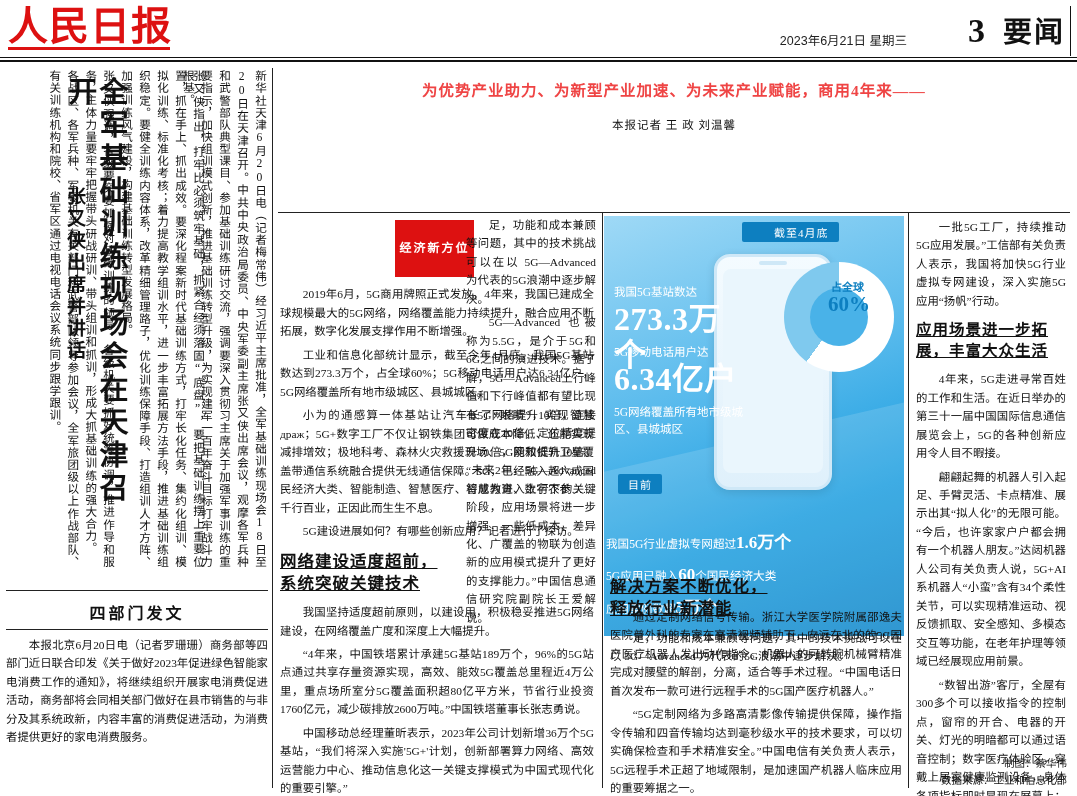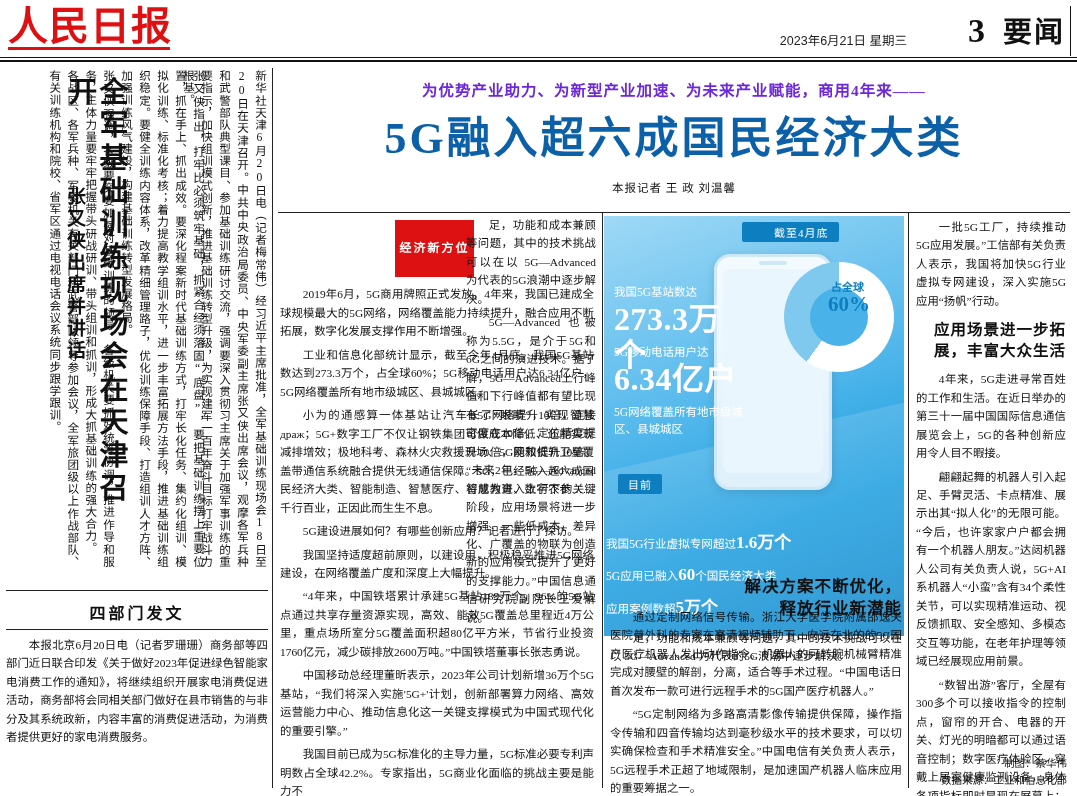--- a/index.html
+++ b/index.html
@@ -71,34 +71,34 @@
   
   .fourdept{position:absolute;left:6px;top:600px;width:262px;}
   .fd-kicker{text-align:center;font-size:16px;font-weight:bold;letter-spacing:3px;margin-bottom:5px;}
   .fd-rule{width:100%;height:1px;background:#222;margin:4px 0 6px;}
   .fd-title{text-align:center;font-size:19.5px;font-weight:bold;letter-spacing:1px;margin-bottom:6px;}
   .fd-body{font-size:11.4px;line-height:1.62;text-align:justify;text-indent:2em;color:#111;}
   .fd-body p{margin:0 0 5px;}
 
   
   .headwrap{position:absolute;left:278px;top:78px;width:792px;}
-  .shoulder{font-size:15.5px;font-weight:bold;letter-spacing:1px;color:#6d28d9;text-align:center;}
+  .shoulder{font-size:15.5px;font-weight:bold;letter-spacing:1px;color:#ef4444;text-align:center;}
   .maintitle{
     font-size:44px;font-weight:bold;letter-spacing:3px;color:#0b60a8;
     text-align:center;margin-top:14px;line-height:1.12;
   }
   .byline{font-size:11.5px;text-align:center;margin-top:16px;letter-spacing:1px;color:#111;}
   .head-rule{position:absolute;left:278px;top:205px;width:792px;height:1px;background:#222;}
 
   
   .tcol{position:absolute;font-size:11.4px;line-height:1.62;text-align:justify;color:#111;}
   .tcol p{margin:0 0 5px;text-indent:2em;}
   .subhead{
-    font-size:16.5px;font-weight:bold;text-align:right;letter-spacing:1px;
-    margin:10px 0 8px;line-height:1.35;text-indent:0;
+    font-size:16.5px;font-weight:bold;text-align:left;letter-spacing:1px;
+    margin:10px 0 8px;line-height:1.35;text-indent:0;text-decoration:underline;
   }
   .redbadge{
     display:inline-block;background:#d11;color:#fff;font-size:12px;
     padding:19px 4px;margin-right:5px;font-weight:bold;
   }
   .sectitle{font-size:16px;font-weight:bold;letter-spacing:2px;margin:0 0 8px;text-indent:0;}
 
   
   .info{position:absolute;left:604px;top:216px;width:300px;height:420px;overflow:hidden;}
   .info-bg{
@@ -174,33 +174,33 @@
     <div class="fd-kicker">四部门发文</div>
     <div class="fd-rule"></div>
     <div class="fd-body">
       <p>本报北京6月20日电（记者罗珊珊）商务部等四部门近日联合印发《关于做好2023年促进绿色智能家电消费工作的通知》，将继续组织开展家电消费促进活动，商务部将会同相关部门做好在县市销售的与非分及其系统政新，内容丰富的消费促进活动，为消费者提供更好的家电消费服务。</p>
 
     </div>
   </div>
 
   <div class="headwrap">
     <div class="shoulder">为优势产业助力、为新型产业加速、为未来产业赋能，商用4年来——</div>
-    <div class="maintitle">5G融入超六成国民经济大类</div>
     <div class="byline">本报记者  王  政  刘温馨</div>
   </div>
   <div class="head-rule" style="top:212px;"></div>
 
   <div class="tcol" style="left:280px;top:220px;width:314px;height:560px;">
     <div class="sectitle" style="text-align:center;">
       <span class="redbadge">经济新方位</span>
     </div>
     <p>2019年6月，5G商用牌照正式发放。4年来，我国已建成全球规模最大的5G网络，网络覆盖能力持续提升，融合应用不断拓展，数字化发展支撑作用不断增强。</p>
     <p>工业和信息化部统计显示，截至今年4月底，我国5G基站数达到273.3万个，占全球60%；5G移动电话用户达6.34亿户，5G网络覆盖所有地市级城区、县城城区。</p>
     <p>小为的通感算一体基站让汽车长了“眼睛”，实现智慧драж；5G+数字工厂不仅让钢铁集团可做成本降低、还能实现减排增效；极地科考、森林火灾救援现场、5G网和低轨卫星覆盖带通信系统融合提供无线通信保障。5G，已经融入超六成国民经济大类、智能制造、智慧医疗、智慧教育、数字农参……千行百业，正因此而生生不息。</p>
     <p>5G建设进展如何？有哪些创新应用？记者进行了探访。</p>
+    <div class="subhead">网络建设适度超前，<br>系统突破关键技术</div>
     <p>我国坚持适度超前原则，以建设用，积极稳妥推进5G网络建设，在网络覆盖广度和深度上大幅提升。</p>
     <p>“4年来，中国铁塔累计承建5G基站189万个，96%的5G站点通过共享存量资源实现，高效、能效5G覆盖总里程近4万公里，重点场所室分5G覆盖面积超80亿平方米，节省行业投资1760亿元，减少碳排放2600万吨。”中国铁塔董事长张志勇说。</p>
     <p>中国移动总经理董昕表示，2023年公司计划新增36万个5G基站，“我们将深入实施'5G+'计划，创新部署算力网络、高效运营能力中心、推动信息化这一关键支撑模式为中国式现代化的重要引擎。”</p>
     <p>我国目前已成为5G标准化的主导力量，5G标准必要专利声明数占全球42.2%。专家指出，5G商业化面临的挑战主要是能力不</p>
   </div>
 
   <div class="info">
     <div class="info-bg"></div>
 
     <div class="phone">

